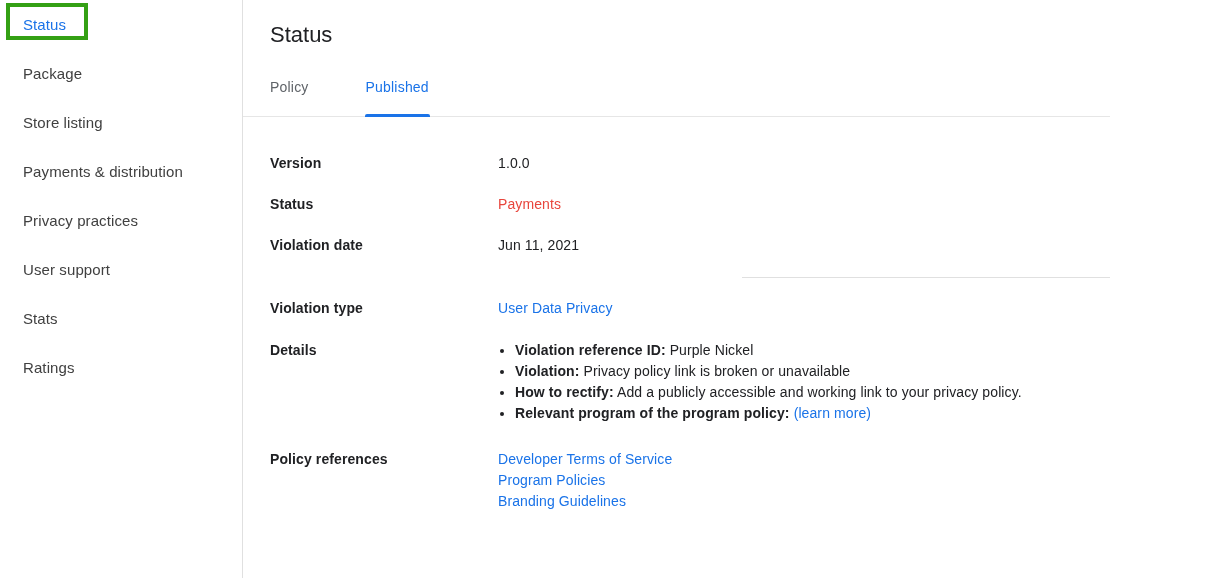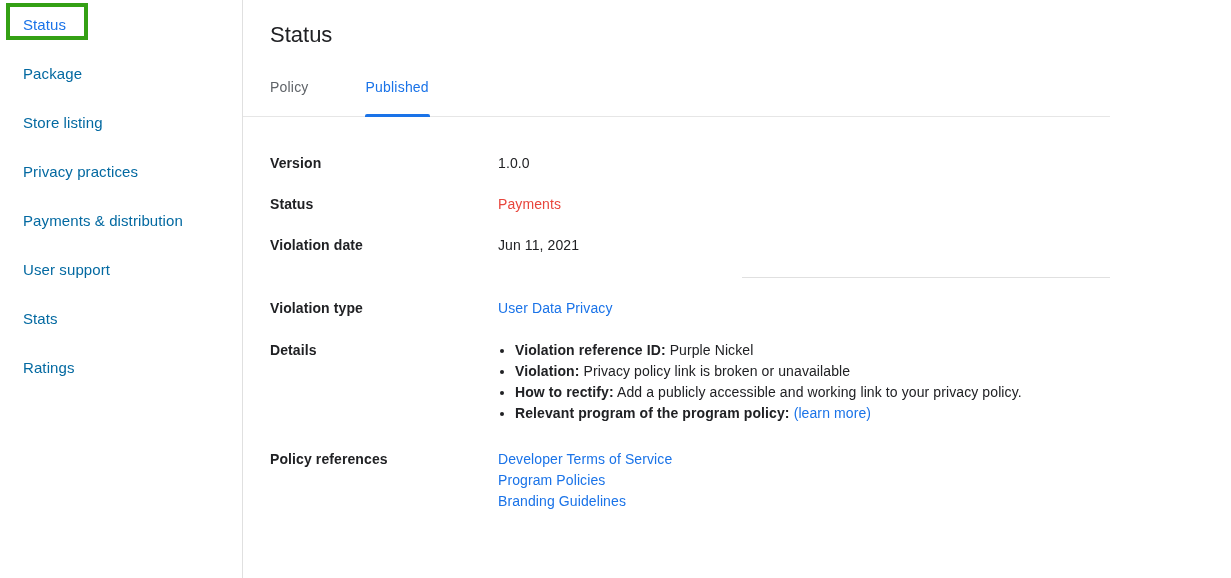--- a/index.html
+++ b/index.html
@@ -32,21 +32,21 @@
     background: #ffffff;
     position: relative;
     padding-top: 0px;
   }
   .nav-item {
     height: 49px;
     display: flex;
     align-items: center;
     padding-left: 23px;
     font-size: 15px;
-    color: #0369a1;
+    color: #404040;
     cursor: pointer;
     box-sizing: border-box;
     letter-spacing: 0.1px;
   }
   .nav-item.active {
     color: #1a73e8;
   }
   .nav-item.highlighted {
     position: relative;
   }
@@ -200,25 +200,25 @@
 
     <div class="nav-item">
       <span>Package</span>
     </div>
 
     <div class="nav-item">
       <span>Store listing</span>
     </div>
 
     <div class="nav-item">
+      <span>Payments &amp; distribution</span>
+    </div>
+
+    <div class="nav-item">
       <span>Privacy practices</span>
-    </div>
-
-    <div class="nav-item">
-      <span>Payments &amp; distribution</span>
     </div>
 
     <div class="nav-item">
       <span>User support</span>
     </div>
 
     <div class="nav-item">
       <span>Stats</span>
     </div>
 

